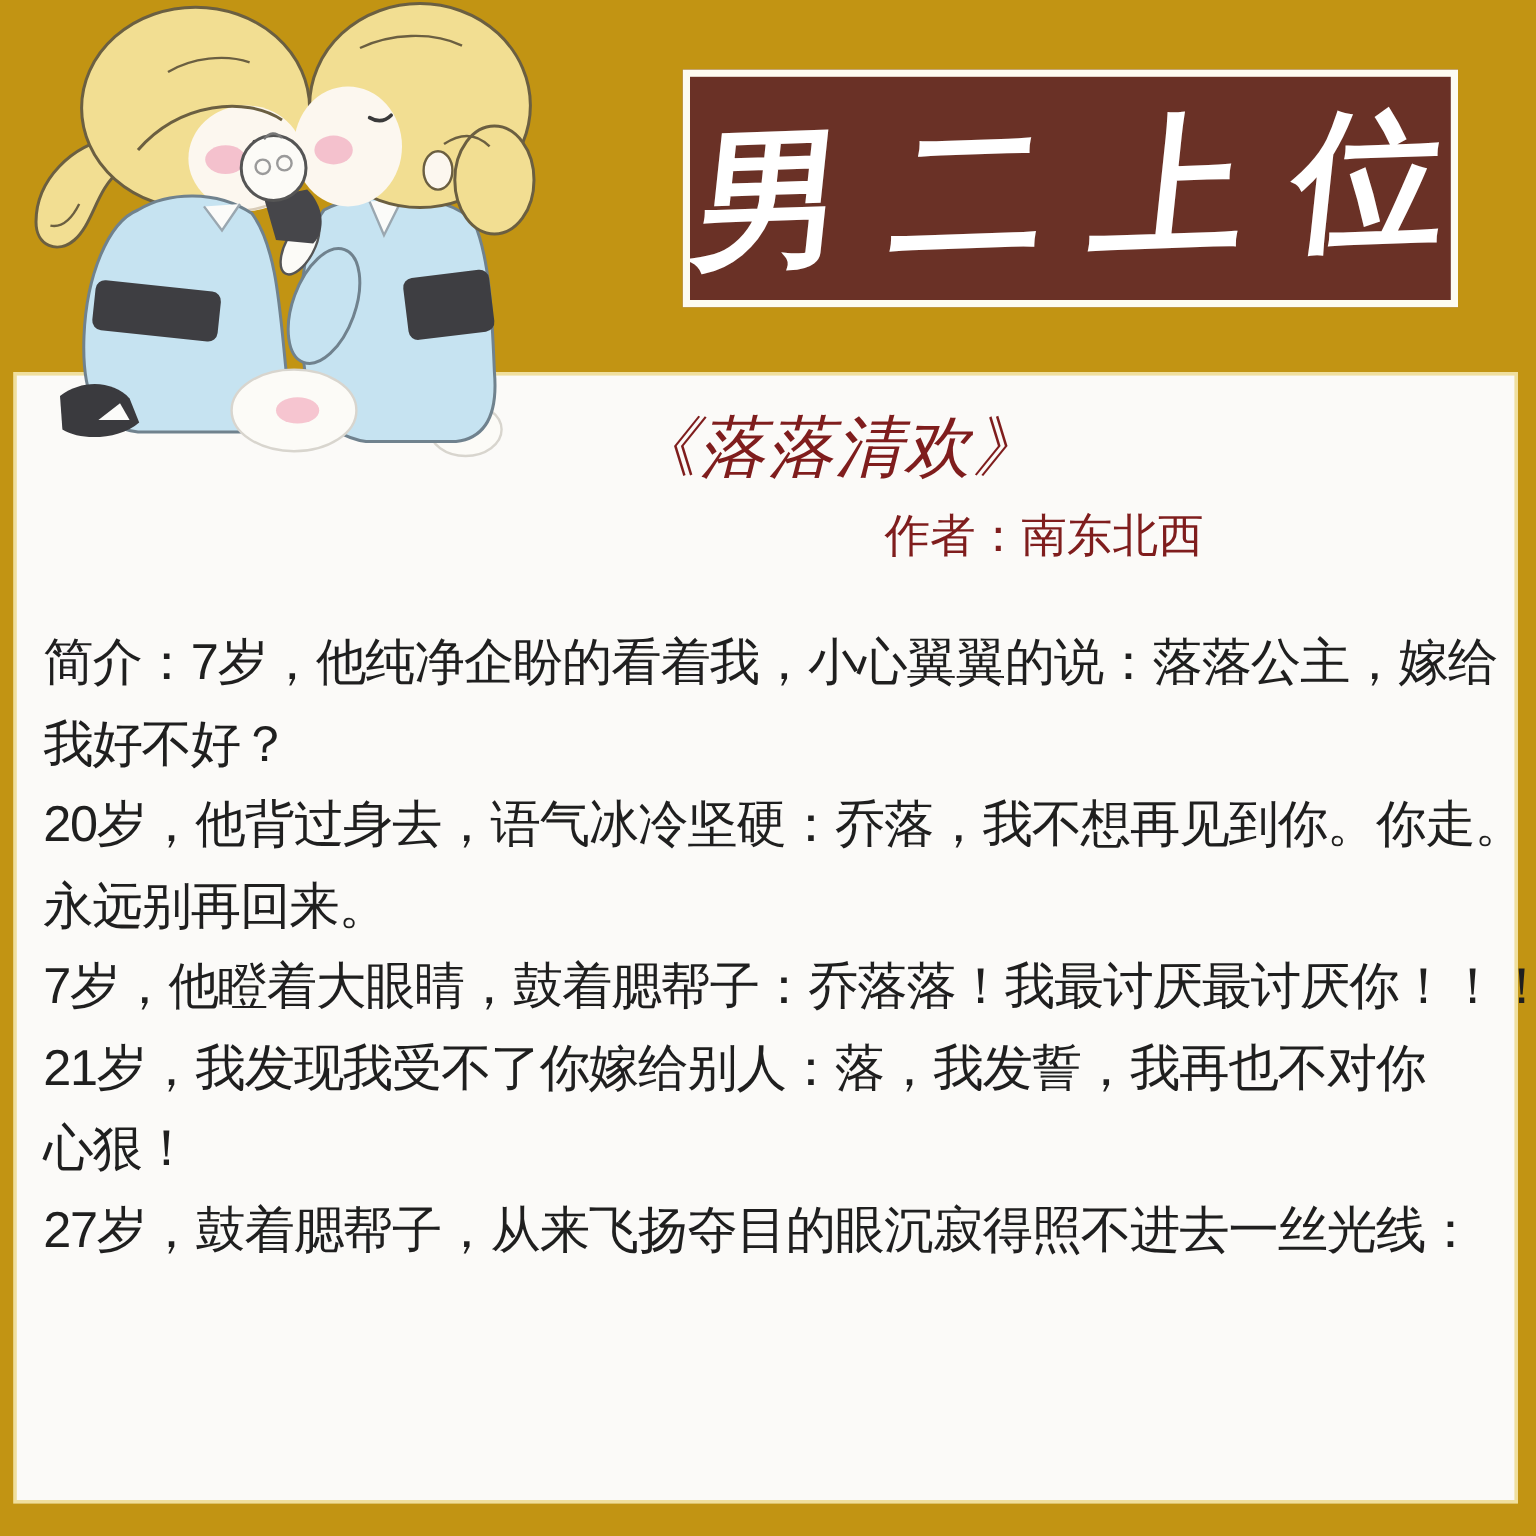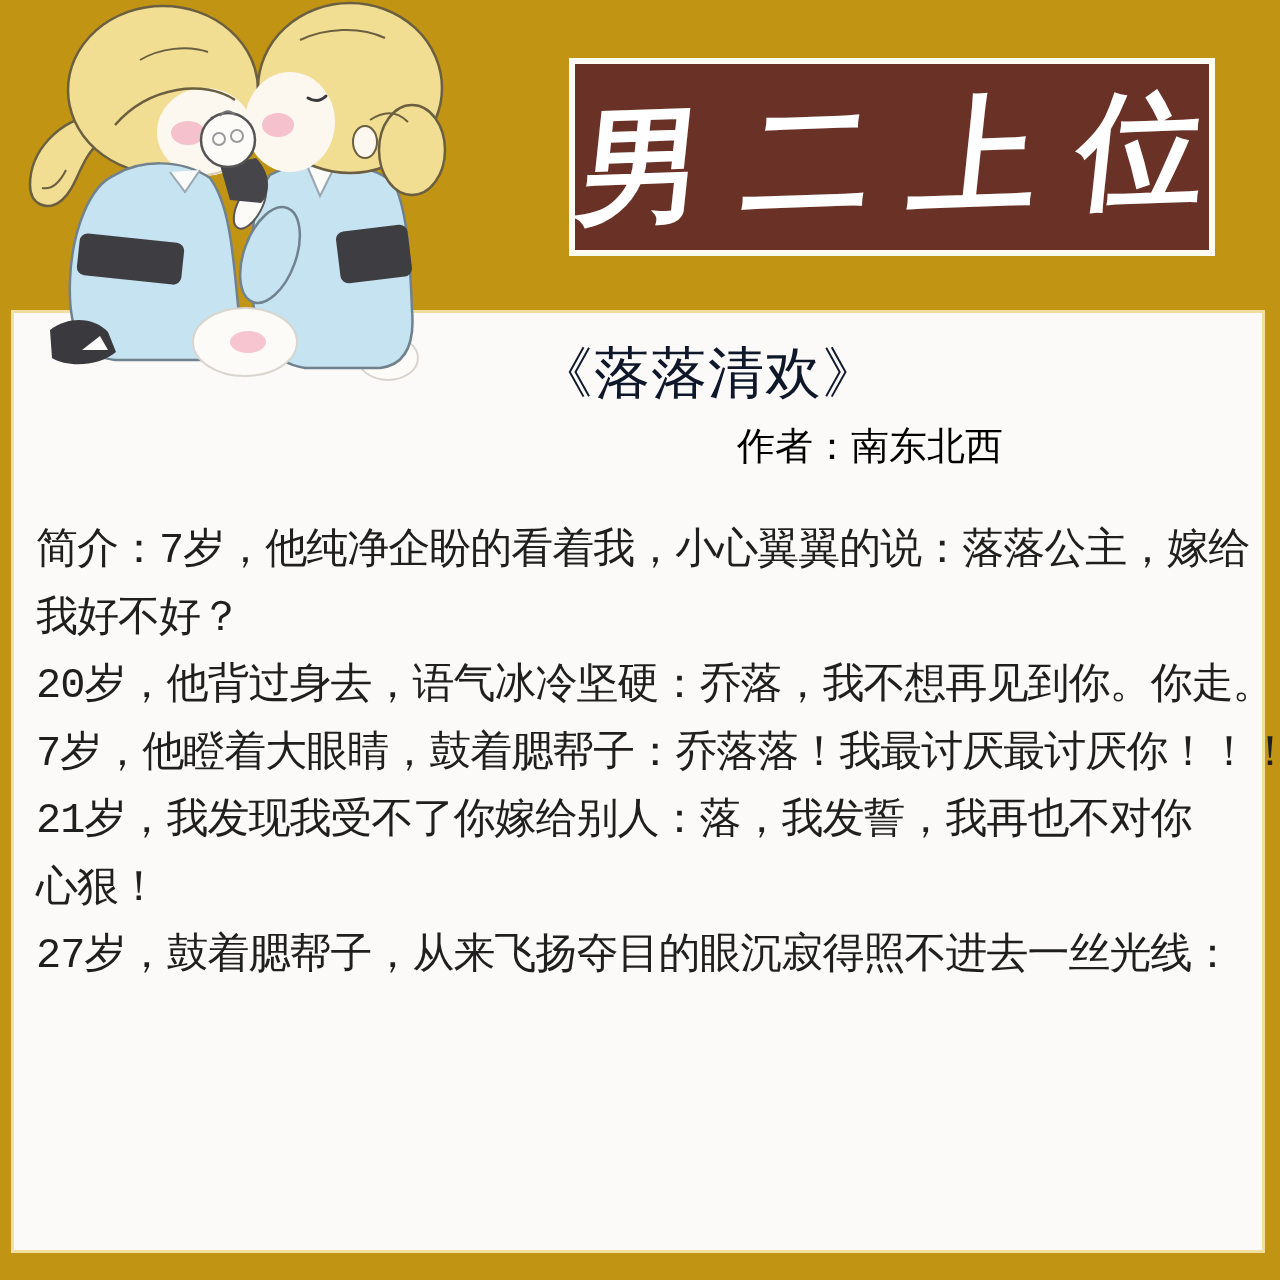--- a/index.html
+++ b/index.html
@@ -19,34 +19,34 @@
     display:flex;align-items:center;justify-content:center;overflow:hidden;
   }
   .banner-text{
     color:#FFFFFF;
     font-family:"DejaVu Serif",serif;font-weight:700;
     font-size:126px;letter-spacing:40px;margin-right:-40px;
     transform:skewX(-8deg) rotate(-2deg);
     white-space:nowrap;line-height:1;
   }
   .book-title{
-    position:absolute;left:408px;top:336px;width:600px;
-    text-align:center;font-size:56px;color:#0f172a;
-    letter-spacing:1px;white-space:nowrap;
+    position:absolute;left:396px;top:336px;width:600px;
+    text-align:center;font-size:56px;color:#7f1d1d;
+    letter-spacing:1px;white-space:nowrap;font-style:italic;
   }
   .book-author{
     position:absolute;left:640px;top:421px;width:460px;
-    text-align:center;font-size:38px;color:#000000;white-space:nowrap;
+    text-align:center;font-size:38px;color:#7f1d1d;white-space:nowrap;
   }
   .intro{
     position:absolute;left:36px;top:518px;width:1200px;
     font-size:42px;line-height:67.5px;letter-spacing:-1px;
     color:#1F1F1F;
   }
-  .intro .line{white-space:nowrap;font-family:Liberation Mono, monospace;}
+  .intro .line{white-space:nowrap;}
   .illustration{position:absolute;left:20px;top:0;width:430px;height:385px;}
 </style>
 </head>
 <body>
 
 <div class="stage">
 
   <div class="card"></div>
 
   <svg class="illustration" viewBox="0 0 430 385">
@@ -112,19 +112,20 @@
     <span class="banner-text">男二上位</span>
   </div>
 
   <div class="book-title">《落落清欢》</div>
   <div class="book-author">作者：南东北西</div>
 
   <div class="intro">
     <div class="line">简介：7岁，他纯净企盼的看着我，小心翼翼的说：落落公主，嫁给</div>
     <div class="line">我好不好？</div>
     <div class="line">20岁，他背过身去，语气冰冷坚硬：乔落，我不想再见到你。你走。</div>
+    <div class="line">永远别再回来。</div>
     <div class="line">7岁，他瞪着大眼睛，鼓着腮帮子：乔落落！我最讨厌最讨厌你！！！</div>
     <div class="line">21岁，我发现我受不了你嫁给别人：落，我发誓，我再也不对你</div>
     <div class="line">心狠！</div>
     <div class="line">27岁，鼓着腮帮子，从来飞扬夺目的眼沉寂得照不进去一丝光线：</div>
   </div>
 
 </div>
 
 </body></html>

